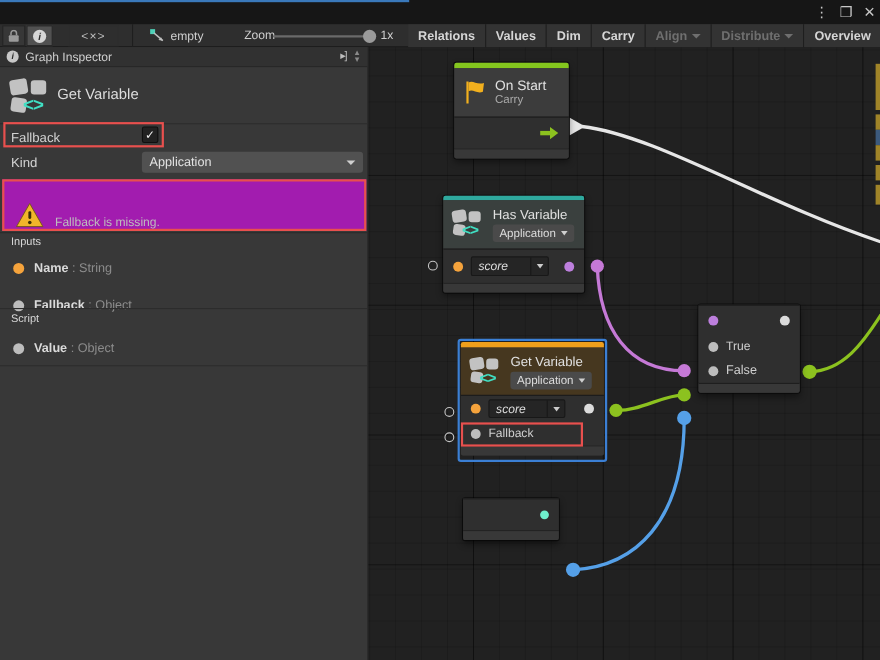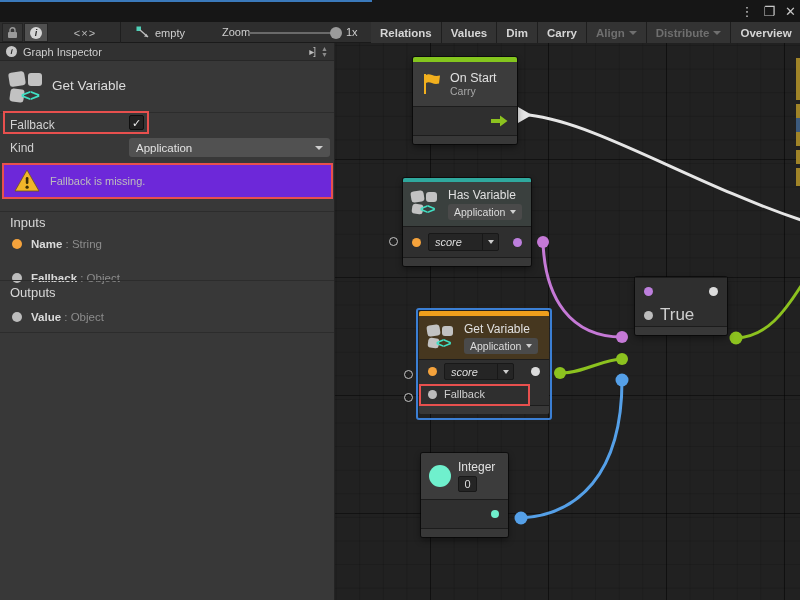--- a/index.html
+++ b/index.html
@@ -57,25 +57,25 @@
 
   .insp-label { position:absolute; left:10px; font-size:12px; color:#d2d2d2; }
   #fallback-check { position:absolute; left:129px; top:72px; width:15px; height:15px; background:#222222;
     border:1px solid #0f0f0f; border-radius:2px; color:#eeeeee; font-size:11px; text-align:center; line-height:14px; }
   #kind-dropdown { position:absolute; left:129px; top:95px; width:201px; height:19px; background:#515151;
     border-radius:3px; display:flex; align-items:center; padding:0 7px; font-size:11.5px; color:#e2e2e2; }
   #kind-dropdown .spacer { flex:1; }
 
   .annot { border:2px solid; pointer-events:none; }
 
-  #warning-box { position:absolute; left:2px; top:120px; width:331px; height:36px;
-    display:flex; align-items:center; gap:10px; padding:0 10px; background:#6d28d9; }
+  #warning-box { position:absolute; left:2px; top:120px; width:331px; height:47px;
+    display:flex; align-items:flex-end; gap:10px; padding:0 10px; background:#a21caf; }
   #warning-box .msg { font-size:11px; color:#bdbdbd; }
 
-  .sec-h { position:absolute; left:10px; font-size:13px; color:#d8d8d8; }
+  .sec-h { position:absolute; left:10px; font-size:10px; color:#d8d8d8; }
   .io-row { position:absolute; left:12px; display:flex; align-items:center; gap:9px; font-size:11.5px; }
   .io-dot { width:10px; height:10px; border-radius:50%; }
   .io-name { color:#dadada; font-weight:bold; }
   .io-type { color:#8c8c8c; }
 
   
   #canvas { position:absolute; left:335px; top:43px; width:465px; height:557px; background:#212121;
     background-image:
       linear-gradient(rgba(0,0,0,0.45) 1px, transparent 1px),
       linear-gradient(90deg, rgba(0,0,0,0.45) 1px, transparent 1px),
@@ -233,21 +233,21 @@
     <span><b class="io-name">Name</b>
     <span class="io-type">: String</span></span>
   </div>
   <div class="io-row" style="top:229px">
     <span class="io-dot" style="background: rgb(189, 189, 189);"></span>
     <span><b class="io-name">Fallback</b>
     <span class="io-type">: Object</span></span>
   </div>
 
   <div class="insp-sep" style="top:237px"></div>
-  <span class="sec-h" style="top:242px">Outputs</span>
+  <span class="sec-h" style="top:242px">Script</span>
   <div class="io-row" style="top:268px">
     <span class="io-dot" style="background: rgb(189, 189, 189);"></span>
     <span><b class="io-name">Value</b>
     <span class="io-type">: Object</span></span>
   </div>
   <div class="insp-sep" style="top:289px"></div>
 </div>
 
 <div id="canvas">
 
@@ -373,36 +373,31 @@
 
   <div class="node" style="left:300px;top:234px;width:92px">
     <div class="n-body">
       <div class="n-row" style="height:26px">
         <span class="port" style="background: rgb(189, 127, 221);"></span>
         <span style="flex:1"></span>
         <span class="port" style="background: rgb(220, 220, 220);"></span>
       </div>
       <div class="n-row" style="height:22px">
         <span class="port" style="background: rgb(189, 189, 189);"></span>
-        <span style="font-size:17px;color:#cfcfcf">True</span>
+        <span style="font-size:11px;color:#cfcfcf">True</span>
+      </div>
+      <div class="n-row" style="height:22px">
+        <span class="port" style="background: rgb(189, 189, 189);"></span>
+        <span style="font-size:11.5px;color:#cfcfcf">False</span>
       </div>
     </div>
     <div class="n-footer"></div>
   </div>
 
   <div class="node" style="left:86px;top:410px;width:87px">
-    <div class="n-header" style="height:46px;border-radius:2px 2px 0 0">
-      <span style="width: 22px; height: 22px; border-radius: 50%; flex: 0 0 auto; background: rgb(111, 240, 205);"></span>
-      <div>
-        <div class="n-title" style="font-size:12px">Integer</div>
-        <div class="field" style="width:19px;height:16px;margin-top:2px;justify-content:center">
-          <span>0</span>
-        </div>
-      </div>
-    </div>
     <div class="n-body">
       <div class="n-row" style="height:28px;justify-content:flex-end">
         <span class="port" style="width: 8px; height: 8px; background: rgb(111, 240, 205);"></span>
       </div>
     </div>
     <div class="n-footer"></div>
   </div>
 
   <div class="sliver" style="top:15px;height:42px;background:#a08428"></div>
   <div class="sliver" style="top:61px;height:14px;background:#a08428"></div>

